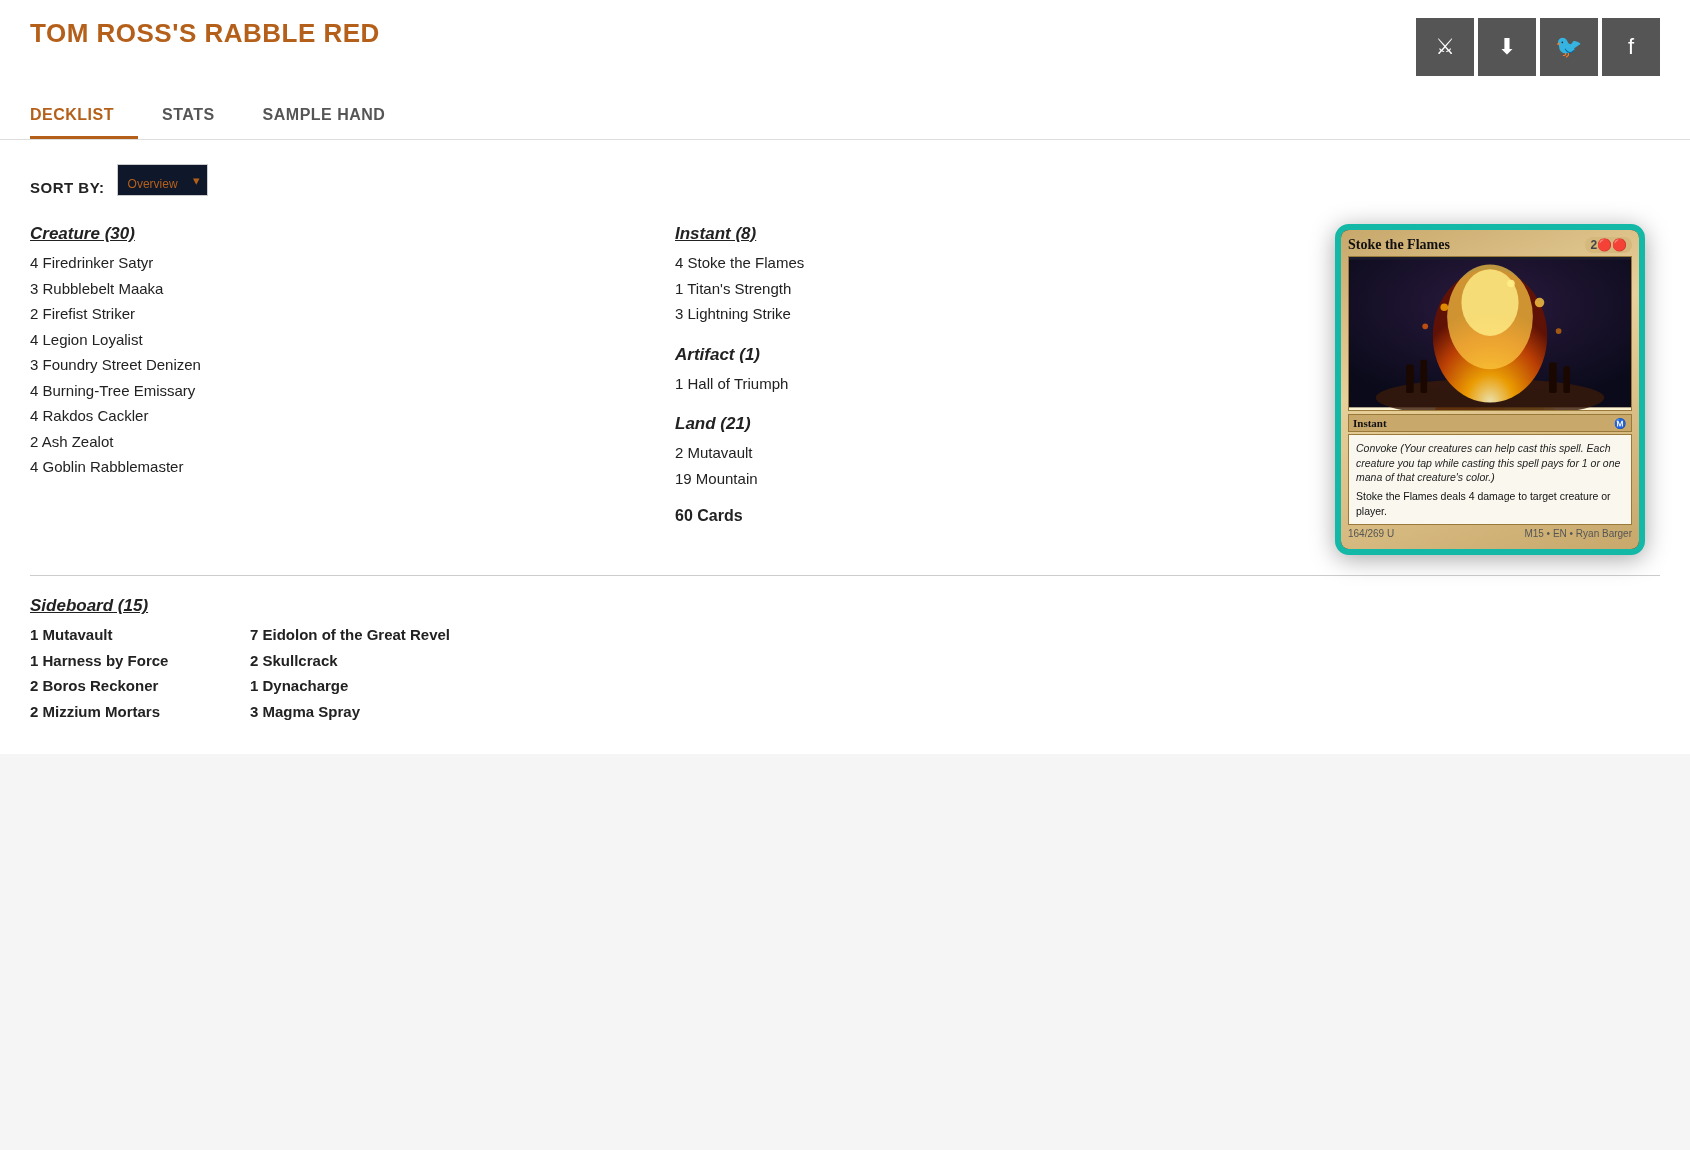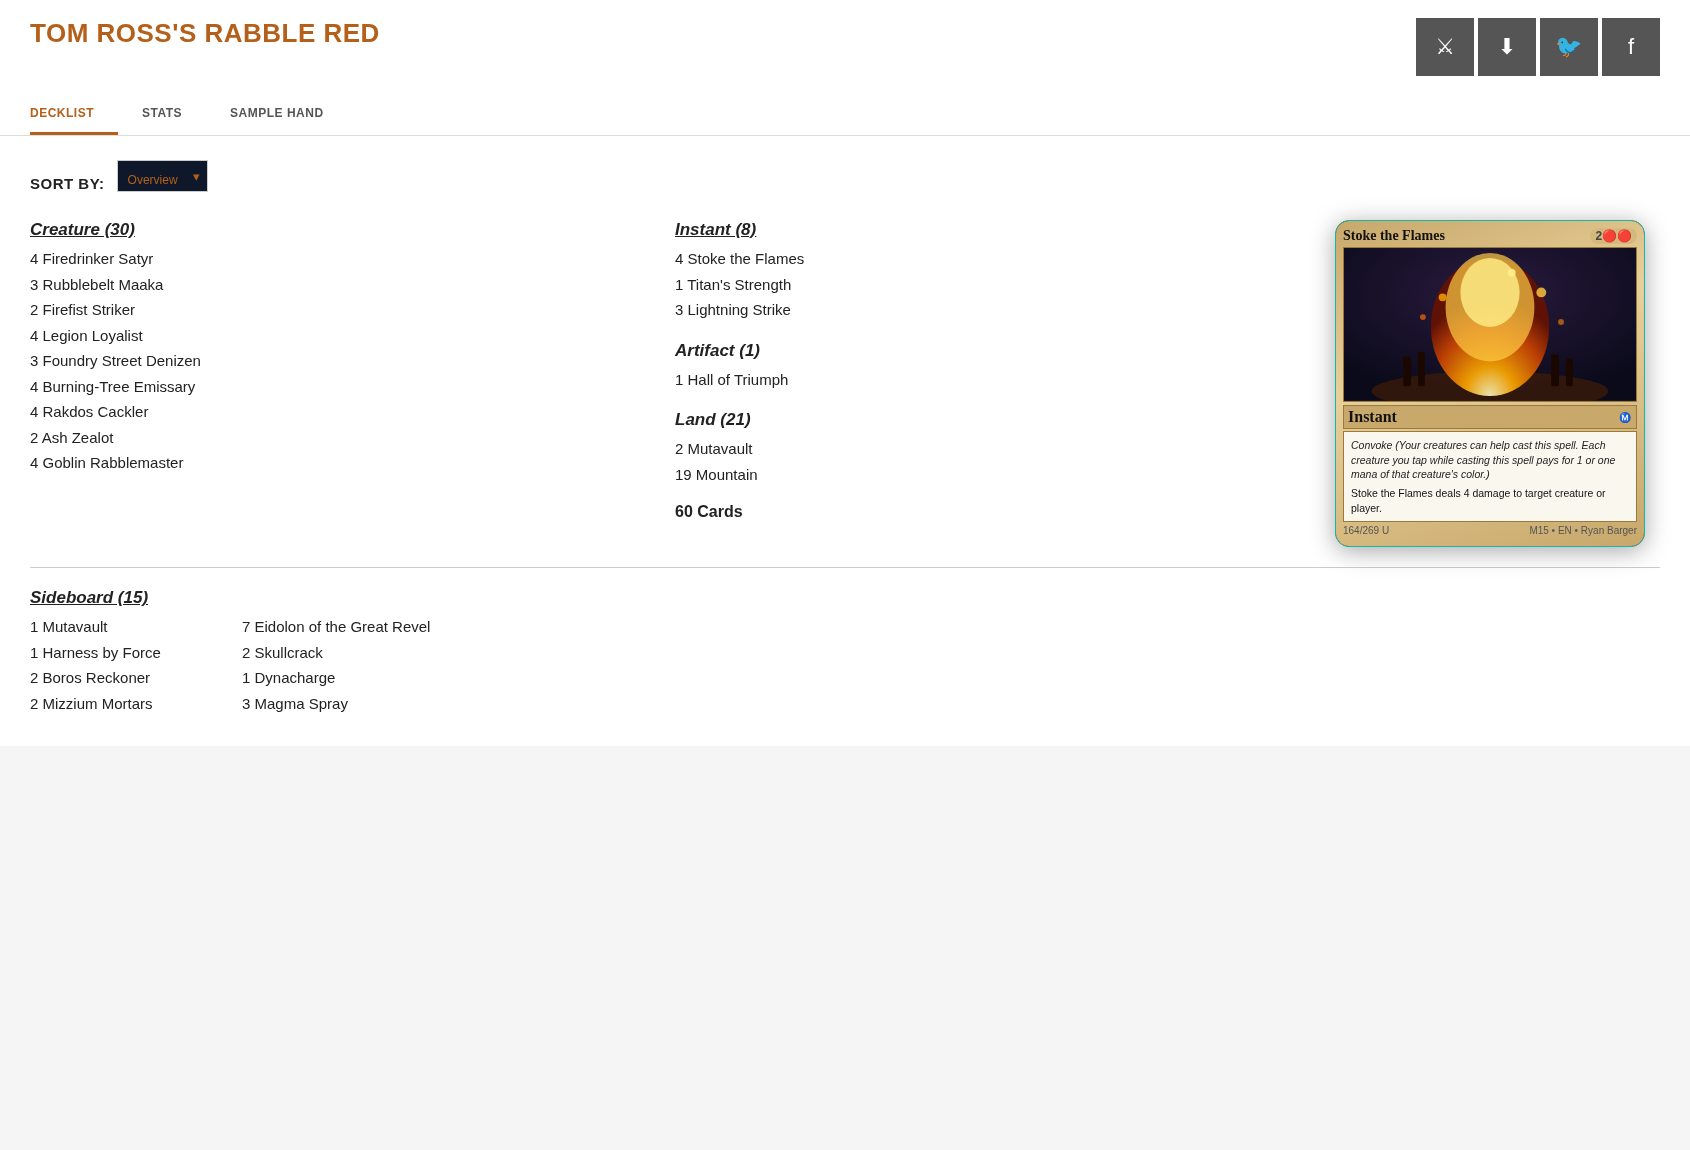--- a/index.html
+++ b/index.html
@@ -42,21 +42,21 @@
       display: flex;
       align-items: center;
       justify-content: center;
     }
     .tabs {
       display: flex;
       gap: 0;
     }
     .tab {
       padding: 14px 24px 12px 0;
-      font-size: 12px;
+      font-size: 16px;
       font-weight: 700;
       color: #555;
       cursor: pointer;
       border-bottom: 3px solid transparent;
       margin-right: 24px;
       text-transform: uppercase;
       letter-spacing: 0.5px;
     }
     .tab.active {
       color: #b5601a;
@@ -139,33 +139,34 @@
     .divider {
       border: none;
       border-top: 1px solid #ccc;
       margin: 20px 0;
     }
     .sideboard-section {
       margin-top: 8px;
     }
     .sideboard-cols {
       display: flex;
-      gap: 32px;
+      gap: 40px;
+      font-weight: bold;
     }
     .sideboard-col {
       min-width: 180px;
     }
     
     .card-image-wrap {
       width: 310px;
       border-radius: 14px;
       overflow: hidden;
       box-shadow: 0 4px 24px rgba(0,0,0,0.35);
       background: #1a0a00;
-      border: 1px solid #14b8a6;
+      border: 6px solid #14b8a6;
     }
     .card-inner {
       background: linear-gradient(160deg, #c8a86b 0%, #e8d09a 40%, #c8a86b 100%);
       padding: 7px 7px 10px 7px;
     }
     .card-header-row {
       display: flex;
       justify-content: space-between;
       align-items: center;
       margin-bottom: 3px;
@@ -228,21 +229,21 @@
     .card-type-row {
       display: flex;
       justify-content: space-between;
       align-items: center;
       background: #c8a86b;
       padding: 2px 4px;
       margin-top: 3px;
       border: 1px solid #9a7a3a;
     }
     .card-type-text {
-      font-size: 16px;
+      font-size: 11px;
       font-weight: 700;
       color: #111;
       font-family: Georgia, serif;
     }
     .card-set-icon {
       font-size: 10px;
       color: #444;
     }
     .card-text-box {
       background: #faf7ee;

